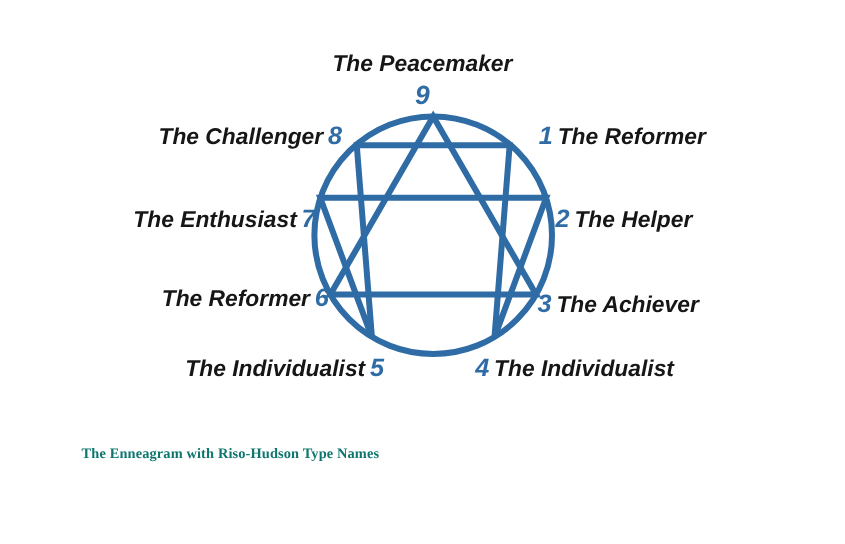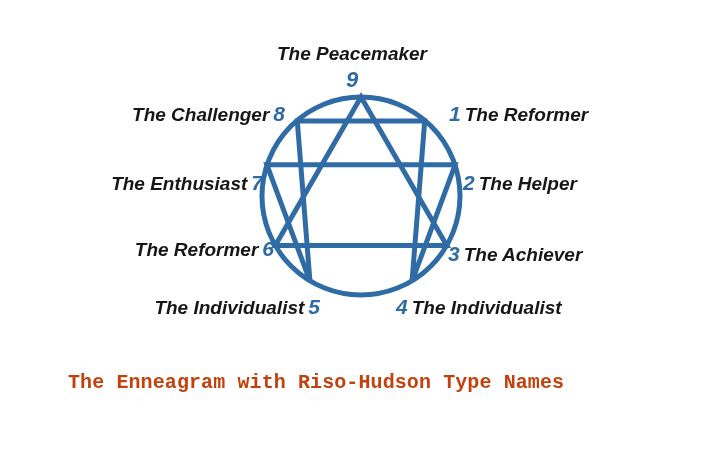--- a/index.html
+++ b/index.html
@@ -71,26 +71,26 @@
   .lbl-4 { left: 396px; top: 296px; }
 
   .gap-l { margin-right: 4px; }
   .gap-r { margin-left: 4px; }
 
   
   #caption {
     position: absolute;
     left: 68px;
     top: 371px;
-    font-family: Liberation Mono, monospace;
+    font-family: Liberation Serif, serif;
     font-weight: bold;
     font-style: normal;
-    font-size: 20px;
+    font-size: 12px;
     letter-spacing: 0.1px;
-    color: #c2410c;
+    color: #0f766e;
     white-space: nowrap;
   }
 </style>
 </head>
 <body>
 
 <div id="figure">
 
   <svg id="enneagram-svg" viewBox="0 0 704 360">
     <g fill="none" stroke="#2f6ca5" stroke-width="5" stroke-linejoin="miter" stroke-linecap="butt">

